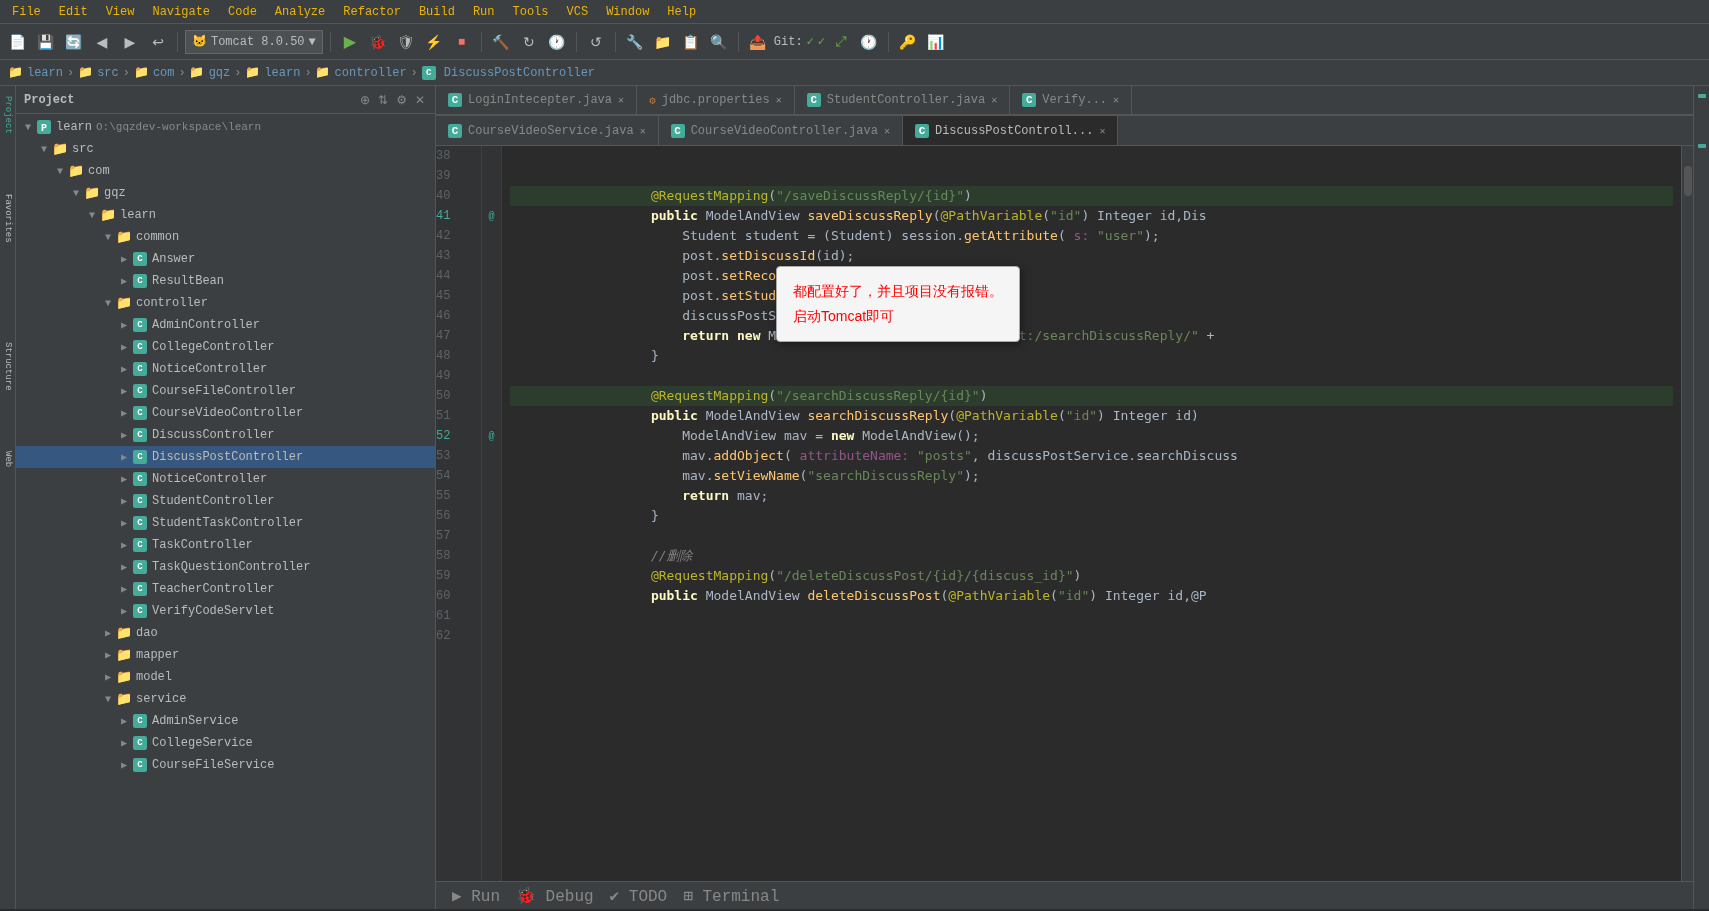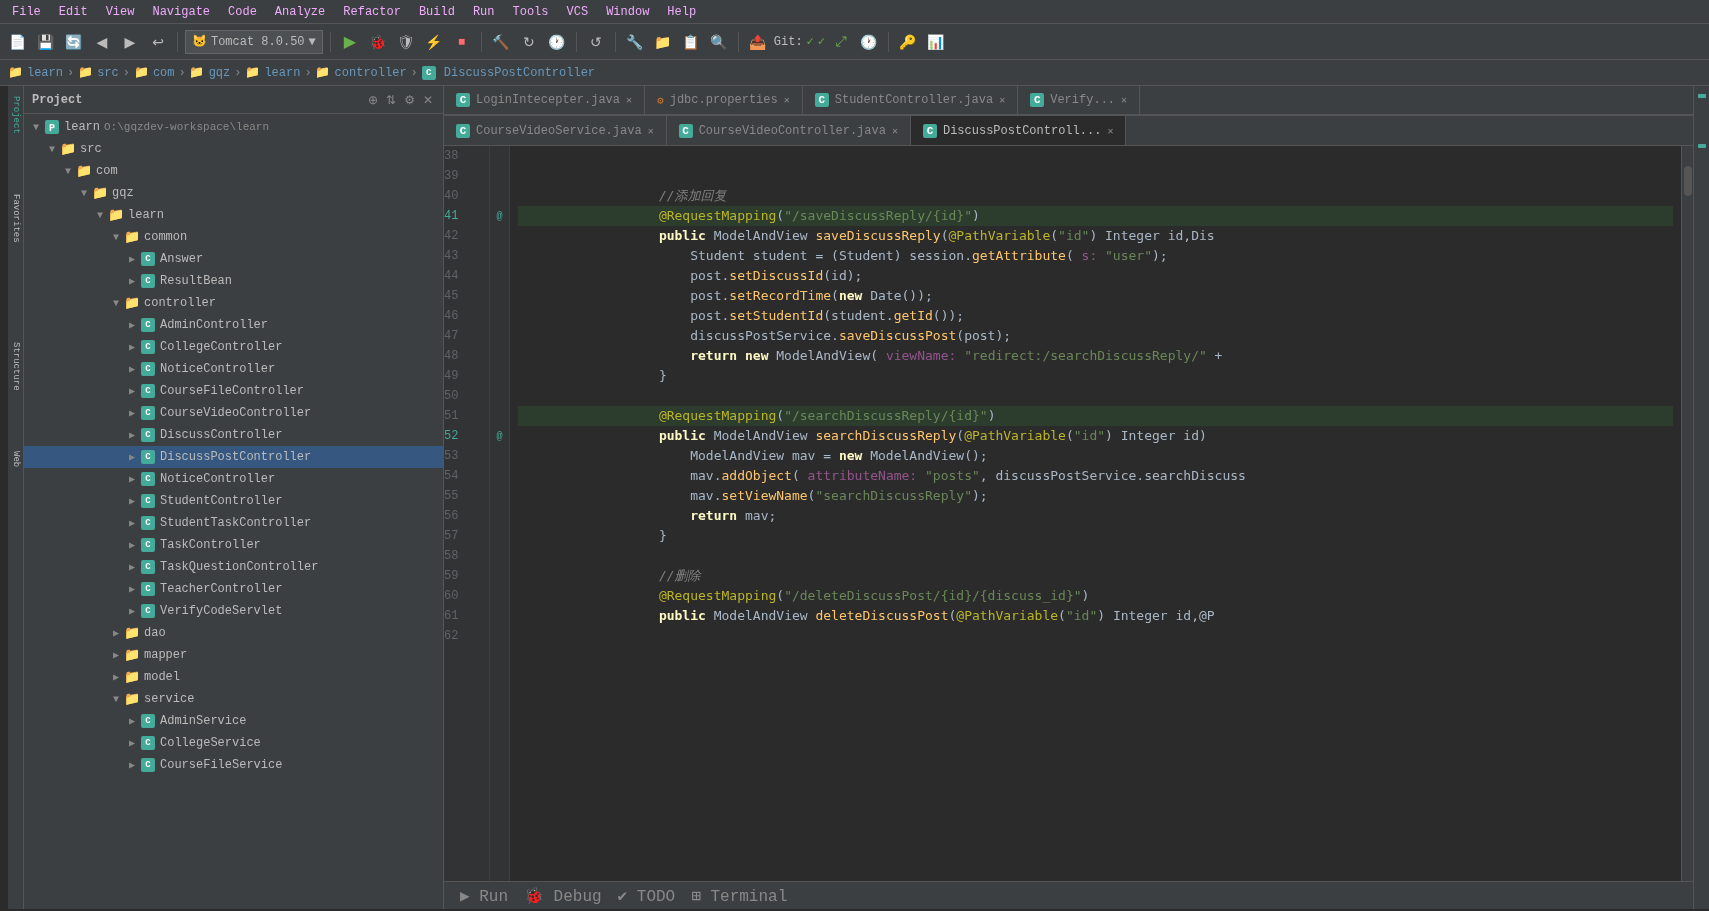--- a/index.html
+++ b/index.html
@@ -1,37 +1,37 @@
 <!DOCTYPE html>
 <html><head>
   <meta charset="utf-8">
   <style>
     * { margin: 0; padding: 0; box-sizing: border-box; }
     body { font-family: 'Consolas', 'Courier New', monospace; font-size: 12px; background: #2b2b2b; color: #a9b7c6; overflow: hidden; width: 1709px; height: 911px; }
 
     
     .menu-bar { display: flex; align-items: center; background: #3c3f41; height: 24px; border-bottom: 1px solid #555; padding: 0 4px; gap: 2px; }
-    .menu-item { color: #f0abfc; padding: 2px 8px; font-size: 12px; cursor: pointer; }
+    .menu-item { color: #eab308; padding: 2px 8px; font-size: 12px; cursor: pointer; }
 
     
     .toolbar { display: flex; align-items: center; background: #3c3f41; height: 36px; border-bottom: 1px solid #555; padding: 0 6px; gap: 4px; }
     .toolbar-btn { background: transparent; border: none; color: #bbbbbb; cursor: pointer; padding: 2px 4px; font-size: 14px; display: flex; align-items: center; justify-content: center; width: 24px; height: 24px; }
     .toolbar-sep { width: 1px; height: 20px; background: #555; margin: 0 3px; }
     .tomcat-select { background: #4c5052; border: 1px solid #666; color: #bbbbbb; font-size: 12px; padding: 2px 6px; height: 24px; display: flex; align-items: center; gap: 4px; }
     .run-btn { color: #6ab04c; font-size: 16px; }
     .git-label { color: #bbbbbb; font-size: 12px; }
     .git-check { color: #6ab04c; }
 
     
     .breadcrumb { display: flex; align-items: center; background: #3c3f41; height: 26px; border-bottom: 1px solid #555; padding: 0 8px; gap: 4px; font-size: 12px; color: #bbbbbb; }
     .breadcrumb-item { color: #6897bb; cursor: pointer; display: flex; align-items: center; gap: 4px; }
     .breadcrumb-sep { color: #888; }
 
     
-    .main-layout { display: flex; height: calc(911px - 88px); padding-left: 8px; }
+    .main-layout { display: flex; height: calc(911px - 88px); }
 
     
     .side-tabs-left { width: 16px; background: #3c3f41; border-right: 1px solid #555; display: flex; flex-direction: column; }
     .side-tab { writing-mode: vertical-rl; color: #bbbbbb; font-size: 10px; padding: 8px 2px; cursor: pointer; text-align: center; }
 
     
     .project-panel { width: 420px; background: #3c3f41; border-right: 1px solid #555; display: flex; flex-direction: column; }
     .panel-header { display: flex; align-items: center; background: #3c3f41; height: 28px; border-bottom: 1px solid #555; padding: 0 8px; gap: 4px; }
     .panel-title { color: #bbbbbb; font-size: 12px; font-weight: bold; flex: 1; }
     .panel-btn { background: transparent; border: none; color: #888; cursor: pointer; font-size: 12px; padding: 2px; }
@@ -468,20 +468,24 @@
       </div>
       <div class="editor-tab active">
         <span class="tab-icon-c">C</span>
         <span>DiscussPostControll...</span>
         <span class="tab-close">✕</span>
       </div>
     </div>
 
     <div class="code-area" style="position:relative;">
 
+      <div class="popup-annotation">
+        <div>都配置好了，并且项目没有报错。</div>
+        <div>启动Tomcat即可</div>
+      </div>
 
       <div class="line-numbers">
         <div class="line-num">38</div>
         <div class="line-num">39</div>
         <div class="line-num">40</div>
         <div class="line-num" style="color:#4a9;">41</div>
         <div class="line-num">42</div>
         <div class="line-num">43</div>
         <div class="line-num">44</div>
         <div class="line-num">45</div>
@@ -533,23 +537,20 @@
         <div style="height:20px;"></div>
         <div style="height:20px;"></div>
         <div style="height:20px;"></div>
         <div style="height:20px;"></div>
       </div>
 
       <div class="code-content">
 
         <div class="code-line">&nbsp;</div>
 
-        <div class="code-line">
-          &nbsp;&nbsp;&nbsp;&nbsp;&nbsp;&nbsp;&nbsp;&nbsp;<span class="comment">//添加回复</span>
-        </div>
 
         <div class="code-line">
           &nbsp;&nbsp;&nbsp;&nbsp;&nbsp;&nbsp;&nbsp;&nbsp;<span class="annotation">@RequestMapping</span><span class="type">(</span><span class="str">"/saveDiscussReply/{id}"</span><span class="type">)</span>
         </div>
 
         <div class="code-line" style="background:#2d3d2d;">
           &nbsp;&nbsp;&nbsp;&nbsp;&nbsp;&nbsp;&nbsp;&nbsp;<span class="kw">public</span> <span class="type">ModelAndView</span> <span class="method">saveDiscussReply</span>(<span class="annotation">@PathVariable</span>(<span class="str">"id"</span>) <span class="type">Integer</span> id,Dis
         </div>
 
         <div class="code-line">

